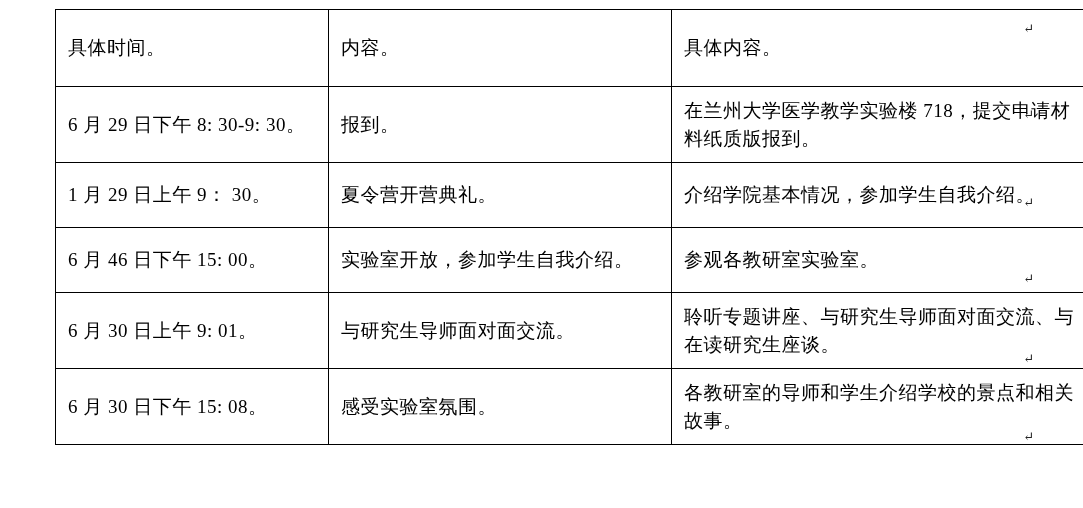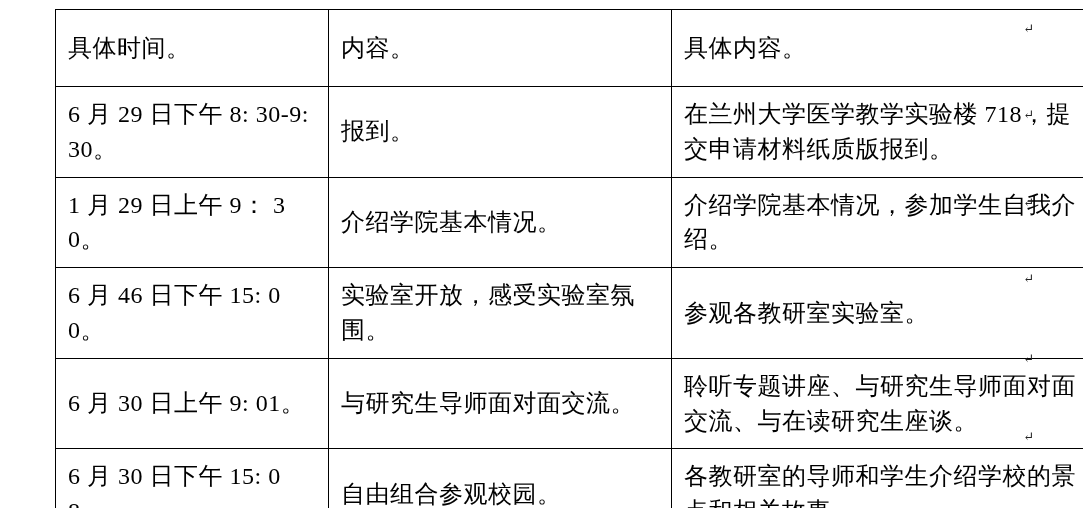--- a/index.html
+++ b/index.html
@@ -25,21 +25,21 @@
     left: 55px;
     top: 9px;
     width: 965px;
     border-collapse: collapse;
     table-layout: fixed;
   }
   .schedule-table td {
     border: 1px solid #000000;
     vertical-align: middle;
     padding: 10px 12px 10px 12px;
-    font-size: 24px;
+    font-size: 19px;
     line-height: 1.45;
     letter-spacing: 0.5px;
     word-break: break-all;
   }
   .col-time   { width: 248px; }
   .col-topic  { width: 318px; }
   .col-detail { width: 399px; }
 
   .header-row td {
     height: 56px;
@@ -75,39 +75,39 @@
       </tr>
 
       <tr class="row-normal">
         <td class="col-time">6 月 29 日下午 8: 30-9: 30。</td>
         <td class="col-topic">报到。</td>
         <td class="col-detail">在兰州大学医学教学实验楼 718，提交申请材料纸质版报到。</td>
       </tr>
 
       <tr class="row-normal">
         <td class="col-time">1 月 29 日上午 9： 30。</td>
-        <td class="col-topic">介绍学院基本情况。</td>
+        <td class="col-topic">夏令营开营典礼。</td>
         <td class="col-detail">介绍学院基本情况，参加学生自我介绍。</td>
       </tr>
 
       <tr class="row-normal">
         <td class="col-time">6 月 46 日下午 15: 00。</td>
-        <td class="col-topic">实验室开放，感受实验室氛围。</td>
+        <td class="col-topic">实验室开放，参加学生自我介绍。</td>
         <td class="col-detail">参观各教研室实验室。</td>
       </tr>
 
       <tr class="row-normal">
         <td class="col-time">6 月 30 日上午 9: 01。</td>
         <td class="col-topic">与研究生导师面对面交流。</td>
         <td class="col-detail">聆听专题讲座、与研究生导师面对面交流、与在读研究生座谈。</td>
       </tr>
 
       <tr class="row-normal">
         <td class="col-time">6 月 30 日下午 15: 08。</td>
-        <td class="col-topic">自由组合参观校园。</td>
+        <td class="col-topic">感受实验室氛围。</td>
         <td class="col-detail">各教研室的导师和学生介绍学校的景点和相关故事。</td>
       </tr>
     </tbody>
   </table>
 
   <div class="side-marks">
     <span style="top:22px;left:0;">↵</span>
     <span style="top:108px;left:0;">↵</span>
     <span style="top:196px;left:0;">↵</span>
     <span style="top:272px;left:0;">↵</span>

